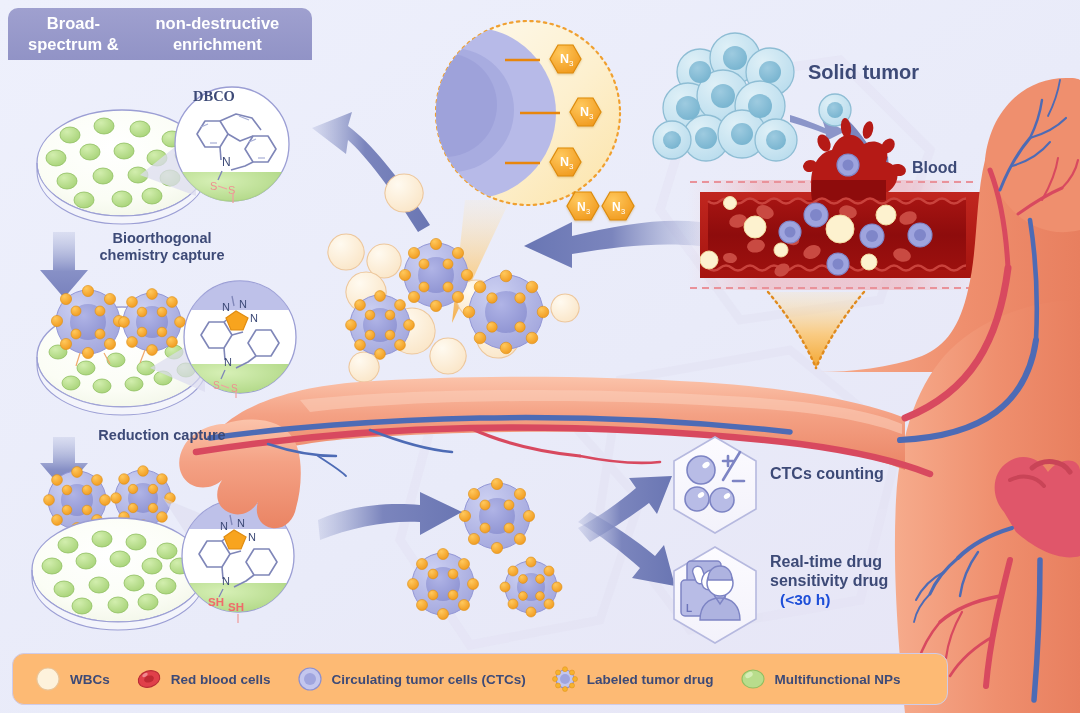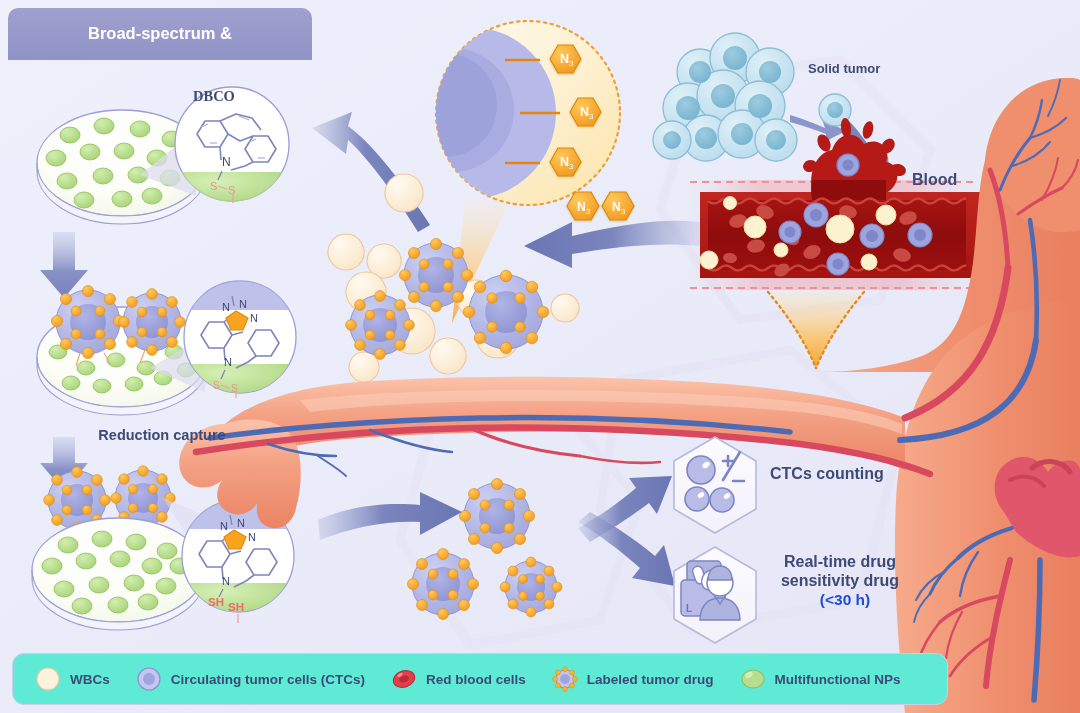--- a/index.html
+++ b/index.html
@@ -24,30 +24,30 @@
     color:#ffffff;font-weight:bold;font-size:16.5px;line-height:1.28;
     display:flex;align-items:center;justify-content:center;text-align:center;
     box-sizing:border-box;padding:0 8px;
   }
 
   #step1-label{left:82px;top:230px;width:160px;font-size:14.5px;}
   #step2-label{left:82px;top:427px;width:160px;font-size:14.5px;}
   #dbco-label{left:193px;top:88px;font-size:14.5px;font-family:Liberation Serif, serif;}
 
   #metabolic-label{left:545px;top:252px;width:140px;font-size:15.5px;}
-  #solid-tumor-label{left:808px;top:61px;font-size:13px;}
-  #blood-label{left:912px;top:159px;font-size:16px;margin-top:12px;}
+  #solid-tumor-label{left:808px;top:61px;font-size:20px;}
+  #blood-label{left:912px;top:159px;font-size:16px;}
   #ctc-count-label{left:770px;top:465px;font-size:16px;text-align:right;}
-  #drug-label{left:770px;top:553px;width:140px;font-size:16px;text-align:center;}
+  #drug-label{left:770px;top:553px;width:140px;font-size:16px;}
   #drug-time{color:#1d4ed8;font-size:15.5px;display:block;padding-left:10px;}
 
   
   #legend{
     position:absolute;left:12px;top:653px;width:936px;height:52px;
-    background:#5eead4;border:1px solid #cfcbe8;border-radius:12px;
+    background:#fdba74;border:1px solid #cfcbe8;border-radius:12px;
     display:flex;align-items:center;box-sizing:border-box;padding:0 22px;
   }
   .leg-item{display:flex;align-items:center;margin-right:26px;}
   .leg-item:last-child{margin-right:0;}
   .leg-text{color:#3d4a77;font-size:13.5px;font-weight:bold;margin-left:9px;white-space:nowrap;}
   .leg-ico{width:26px;height:26px;flex:0 0 26px;}
 </style>
 </head>
 <body>
 
@@ -793,24 +793,29 @@
       <circle cx="720" cy="583" r="13" fill="#ffffff" stroke="#7d84c4" stroke-width="1.5"></circle>
       <path d="M708 580 C708 570 714 566 720 566 C726 566 732 570 732 580 Z" fill="#aeb3e0" stroke="#7d84c4" stroke-width="1.4"></path>
       <path d="M714 595 L720 604 L726 595" fill="none" stroke="#7d84c4" stroke-width="1.4"></path>
     </g>
   </g>
 </svg>
 
 <div class="panel-title">
   <span>Broad-spectrum &amp;</span>
       <br>
+  <span>non-destructive enrichment</span>
 </div>
 
 <div class="lbl" id="dbco-label">DBCO</div>
 
+<div class="lbl center" id="step1-label">
+  <span>Bioorthogonal</span><br>
+  <span>chemistry capture</span>
+</div>
 
 <div class="lbl center" id="step2-label">Reduction capture</div>
 
 
 <div class="lbl" id="solid-tumor-label">Solid tumor</div>
 <div class="lbl" id="blood-label">Blood</div>
 
 <div class="lbl" id="ctc-count-label">CTCs counting</div>
 
 <div class="lbl" id="drug-label">
@@ -819,37 +824,37 @@
   <span id="drug-time">(&lt;30 h)</span>
 </div>
 
 <div id="legend">
 
   <div class="leg-item">
     <svg class="leg-ico" viewBox="0 0 26 26">
       <path d="M13 2 a11 11 0 1 1 -0.1 0 z" fill="#fdf2dc" stroke="#e9c59a" stroke-width="1.2"></path>
     </svg>
     <span class="leg-text">WBCs</span>
-  </div>
-
-  <div class="leg-item">
-    <svg class="leg-ico" viewBox="0 0 26 26">
-      <circle cx="13" cy="13" r="11" fill="#c3c6ee" stroke="#8d90cf" stroke-width="1.2"></circle>
-      <circle cx="13" cy="13" r="6" fill="#a0a5de"></circle>
-    </svg>
-    <span class="leg-text">Circulating tumor cells (CTCs)</span>
   </div>
 
   <div class="leg-item">
     <svg class="leg-ico" viewBox="0 0 26 26">
       <ellipse cx="13" cy="13" rx="11" ry="8" fill="#e0404a" stroke="#b92c36" stroke-width="1.1" transform="rotate(-18 13 13)"></ellipse>
       <ellipse cx="13" cy="13" rx="5" ry="3.4" fill="#c02a34" transform="rotate(-18 13 13)"></ellipse>
       <ellipse cx="9" cy="9" rx="3" ry="1.6" fill="#f08a90" transform="rotate(-30 9 9)"></ellipse>
     </svg>
     <span class="leg-text">Red blood cells</span>
+  </div>
+
+  <div class="leg-item">
+    <svg class="leg-ico" viewBox="0 0 26 26">
+      <circle cx="13" cy="13" r="11" fill="#c3c6ee" stroke="#8d90cf" stroke-width="1.2"></circle>
+      <circle cx="13" cy="13" r="6" fill="#a0a5de"></circle>
+    </svg>
+    <span class="leg-text">Circulating tumor cells (CTCs)</span>
   </div>
 
   <div class="leg-item">
     <svg class="leg-ico" viewBox="0 0 26 26">
       <circle cx="13" cy="13" r="9" fill="#c3c6ee" stroke="#8d90cf" stroke-width="1.1"></circle>
       <circle cx="13" cy="13" r="5" fill="#a0a5de"></circle>
       <g fill="#f7b22e" stroke="#de8f14" stroke-width="0.5">
         <circle cx="13" cy="3.2" r="2.5"></circle>
             <circle cx="20" cy="6.5" r="2.5"></circle>
         <circle cx="23" cy="13" r="2.5"></circle>

